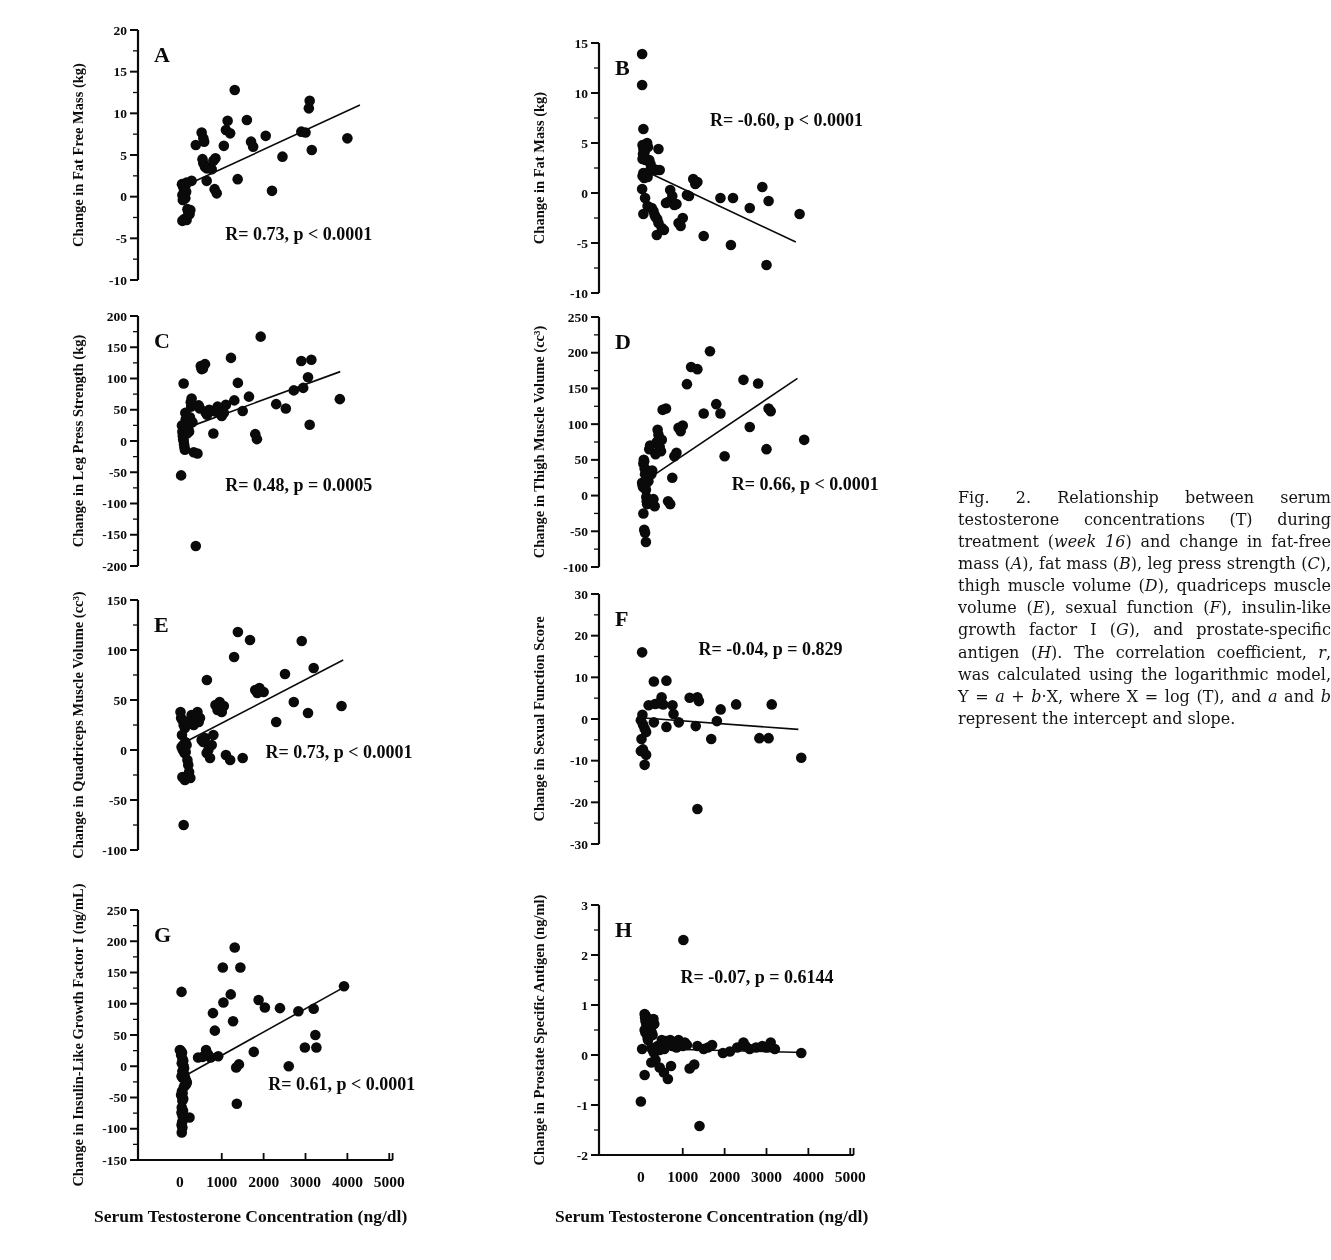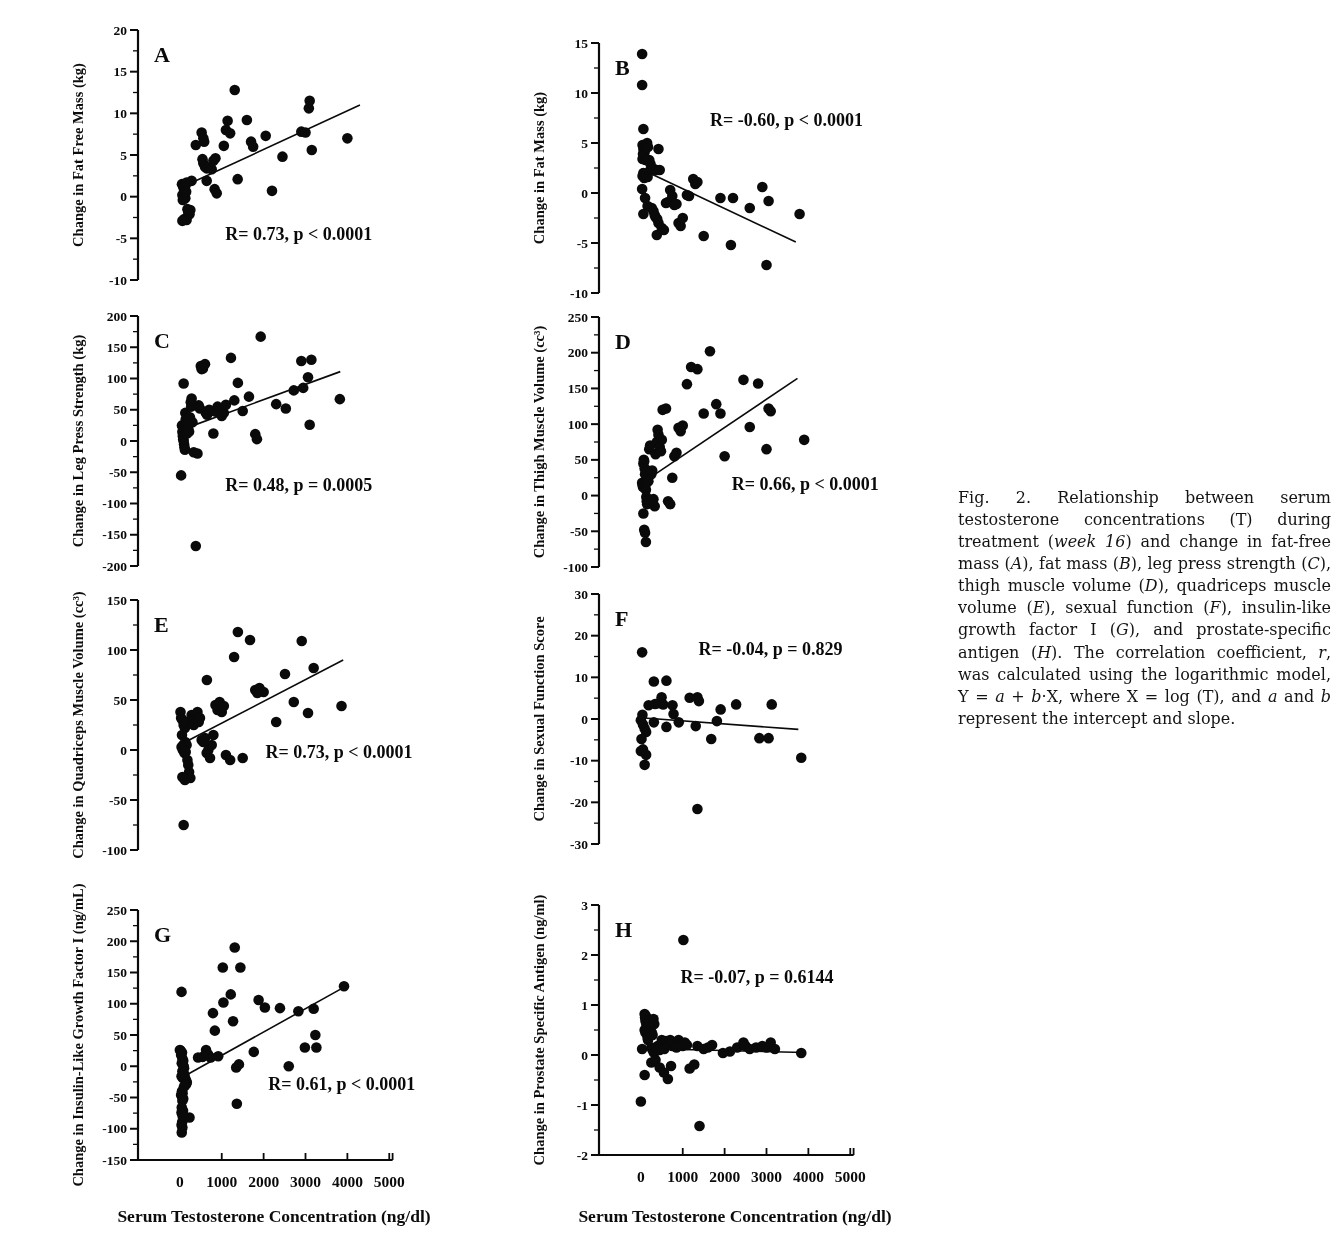--- a/index.html
+++ b/index.html
@@ -4,21 +4,21 @@
 <style>
   html,body{margin:0;padding:0;background:#ffffff;}
   body{width:1331px;height:1260px;position:relative;overflow:hidden;
        font-family:"Liberation Serif",serif;color:#101010;}
   .panel{position:absolute;}
   .ylabel{position:absolute;left:16px;top:137px;
           transform:translate(-50%,-50%) rotate(-90deg);
           white-space:nowrap;font-weight:bold;font-size:14.5px;
           font-family:"Liberation Serif",serif;color:#0c0c0c;}
   svg.plot{position:absolute;left:36px;top:0;overflow:visible;}
-  .xtitle{position:absolute;text-align:center;font-weight:bold;font-size:17.5px;
+  .xtitle{position:absolute;text-align:left;font-weight:bold;font-size:17.5px;
           font-family:"Liberation Serif",serif;color:#0c0c0c;}
   .caption{position:absolute;left:958px;top:487px;width:373px;
            font-family:"DejaVu Serif",serif;font-size:16px;line-height:1.38;
            text-align:justify;color:#141414;}
   .caption i{}
 </style>
 </head>
 <body>
 
 <div class="panel" style="left:62px;top:18px;">

